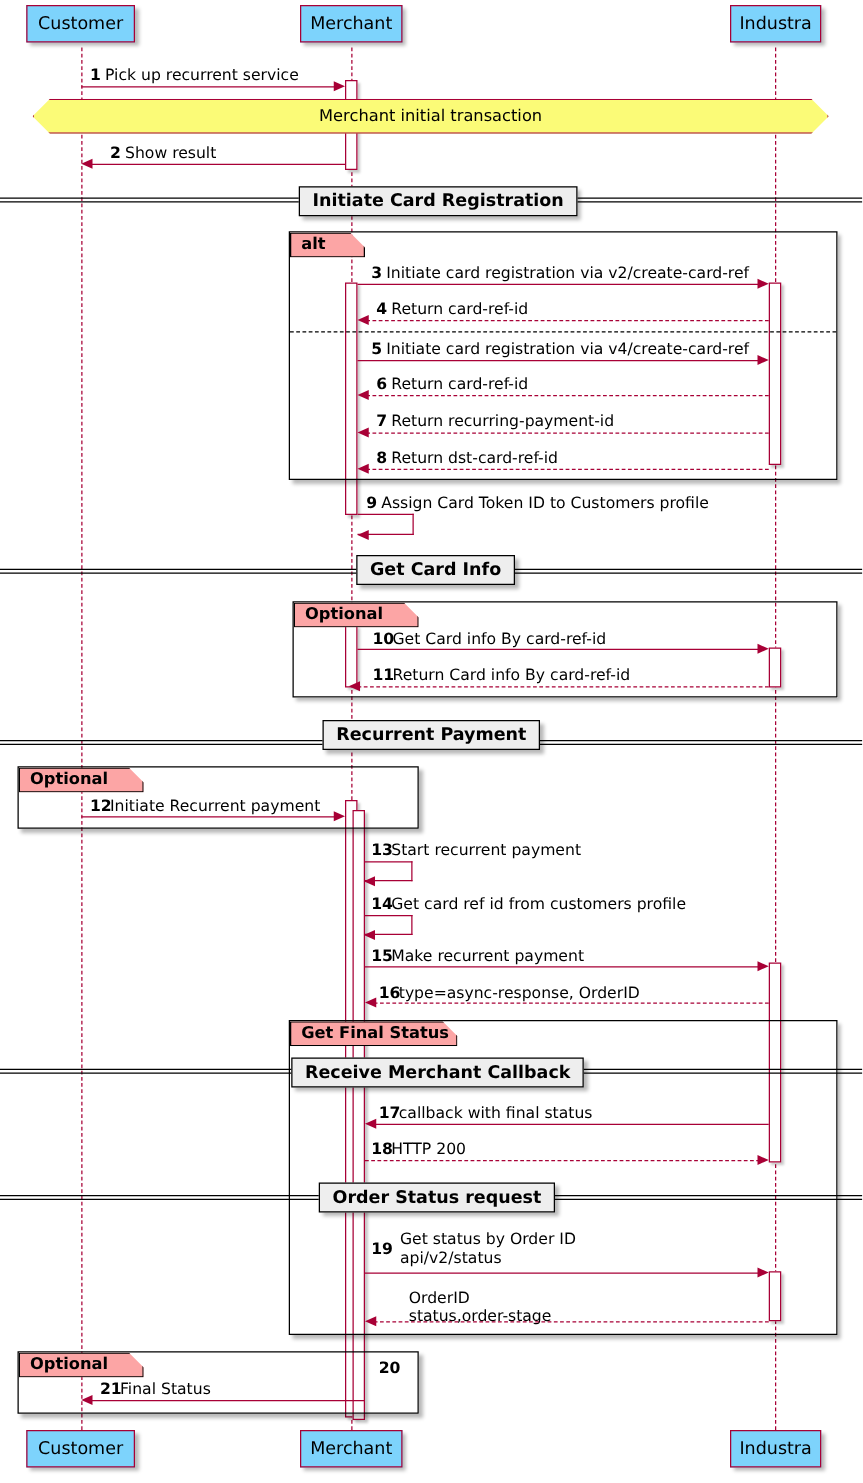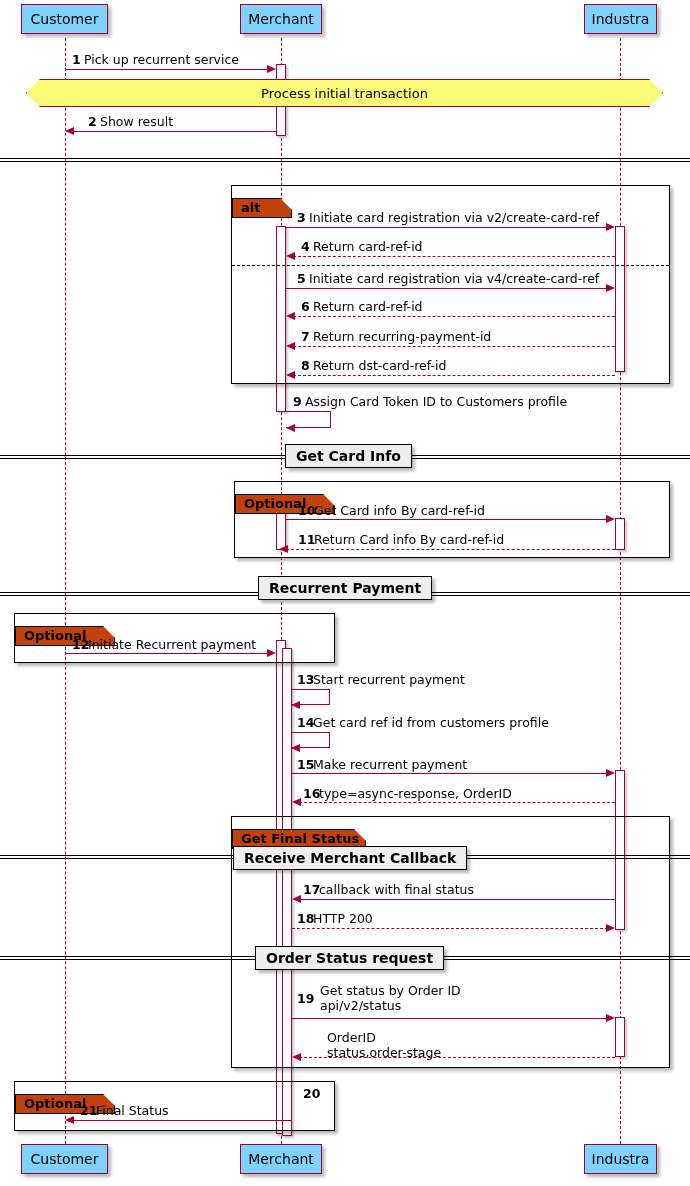--- a/index.html
+++ b/index.html
@@ -40,31 +40,30 @@
   .frame{
     position:absolute;
     box-sizing:border-box;
     border:1.6px solid #000;
     background:transparent;
     box-shadow:3px 3px 3px rgba(0,0,0,0.28);
   }
   .frame-label{
     position:absolute;
     box-sizing:border-box;
-    background:#c2410c;
+    background:#fca5a5;
     border:1.4px solid #000;
     font-size:13px;
     font-weight:bold;
     color:#000;
     padding:1px 20px 1px 8px;
     line-height:16px;
     height:20px;
     white-space:nowrap;
     clip-path:polygon(0 0,calc(100% - 12px) 0,100% 60%,100% 100%,0 100%);
-    margin-top:12px;
   }
   .frame-divider{
     position:absolute;
     height:0;
     border-top:1.2px dashed #000;
   }
 
   
   .divider-line{
     position:absolute;
@@ -189,29 +188,32 @@
   <div class="activation" style="left:615px;top:518px;width:10px;height:32px;"></div>
   <div class="activation" style="left:615px;top:770px;width:10px;height:160px;"></div>
   <div class="activation" style="left:615px;top:1017px;width:10px;height:40px;"></div>
 
   <div class="msg-num" style="left:72px;top:53px;">1</div>
   <div class="msg-label" style="left:84px;top:53px;">Pick up recurrent service</div>
   <div class="msg-line" style="left:65px;top:69px;width:205px;"></div>
   <div class="arrow right" style="left:267px;top:64.5px;"></div>
 
   <div class="hexnote" style="left:26px;top:79px;width:637px;height:28px;">
-    <span>Process initial transaction</span>
+    <span>Merchant initial transaction</span>
   </div>
 
   <div class="msg-num" style="left:88px;top:115px;">2</div>
   <div class="msg-label" style="left:100px;top:115px;">Show result</div>
   <div class="msg-line" style="left:72px;top:131px;width:204px;"></div>
   <div class="arrow left" style="left:65px;top:126.5px;"></div>
 
   <div class="divider-line" style="left:0px;top:158px;width:690px;"></div>
+  <div class="divider-label" style="left:239px;top:149px;">
+    <span>Initiate Card Registration</span>
+  </div>
 
   <div class="frame" style="left:231px;top:185px;width:439px;height:199px;"></div>
   <div class="frame-label" style="left:232px;top:186px;width:60px;">
     <span>alt</span>
   </div>
   <div class="frame-divider" style="left:232px;top:265px;width:437px;"></div>
 
   <div class="msg-num" style="left:297px;top:211px;">3</div>
   <div class="msg-label" style="left:309px;top:211px;">Initiate card registration via v2/create-card-ref</div>
   <div class="msg-line" style="left:286px;top:227px;width:322px;"></div>

